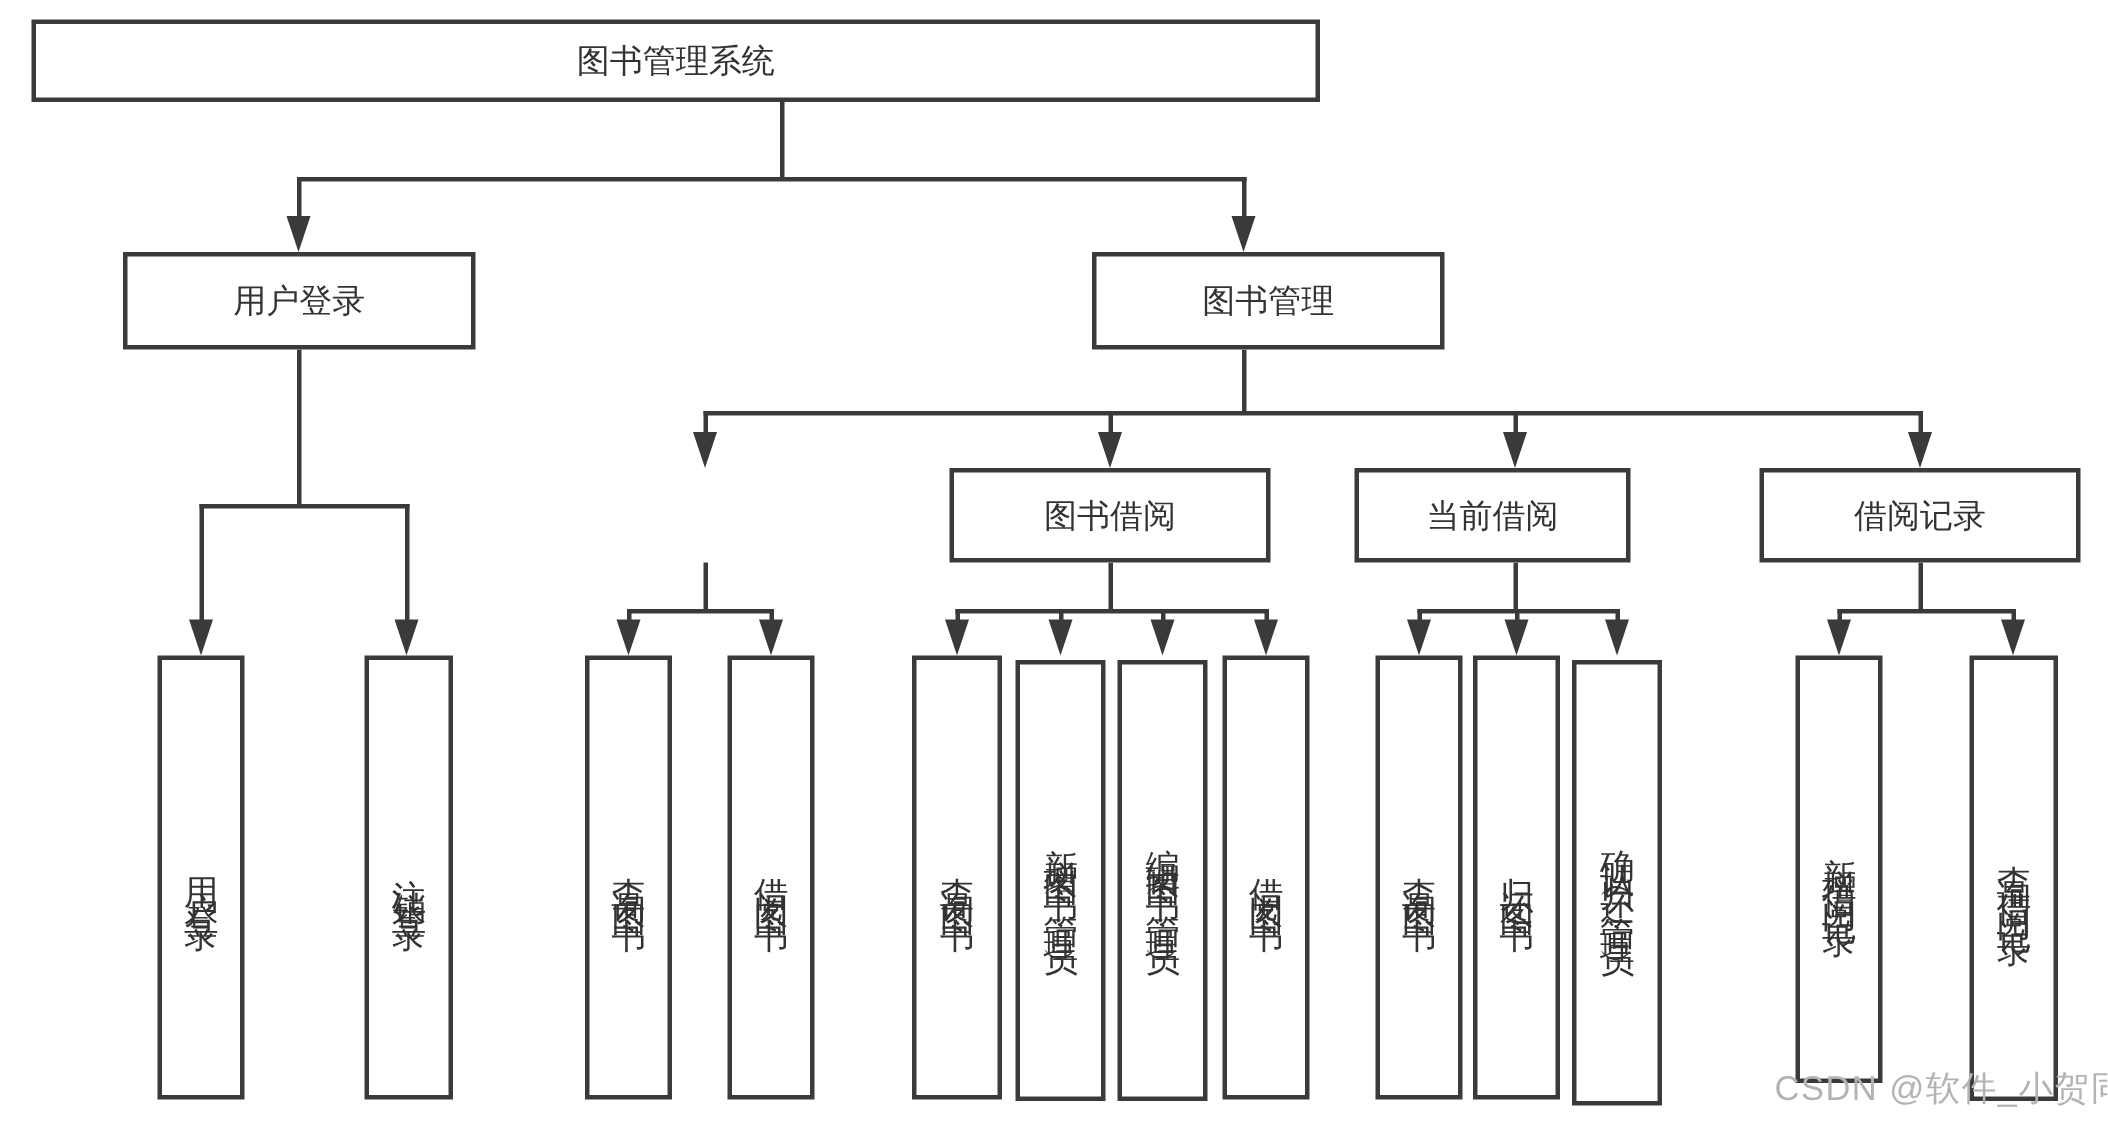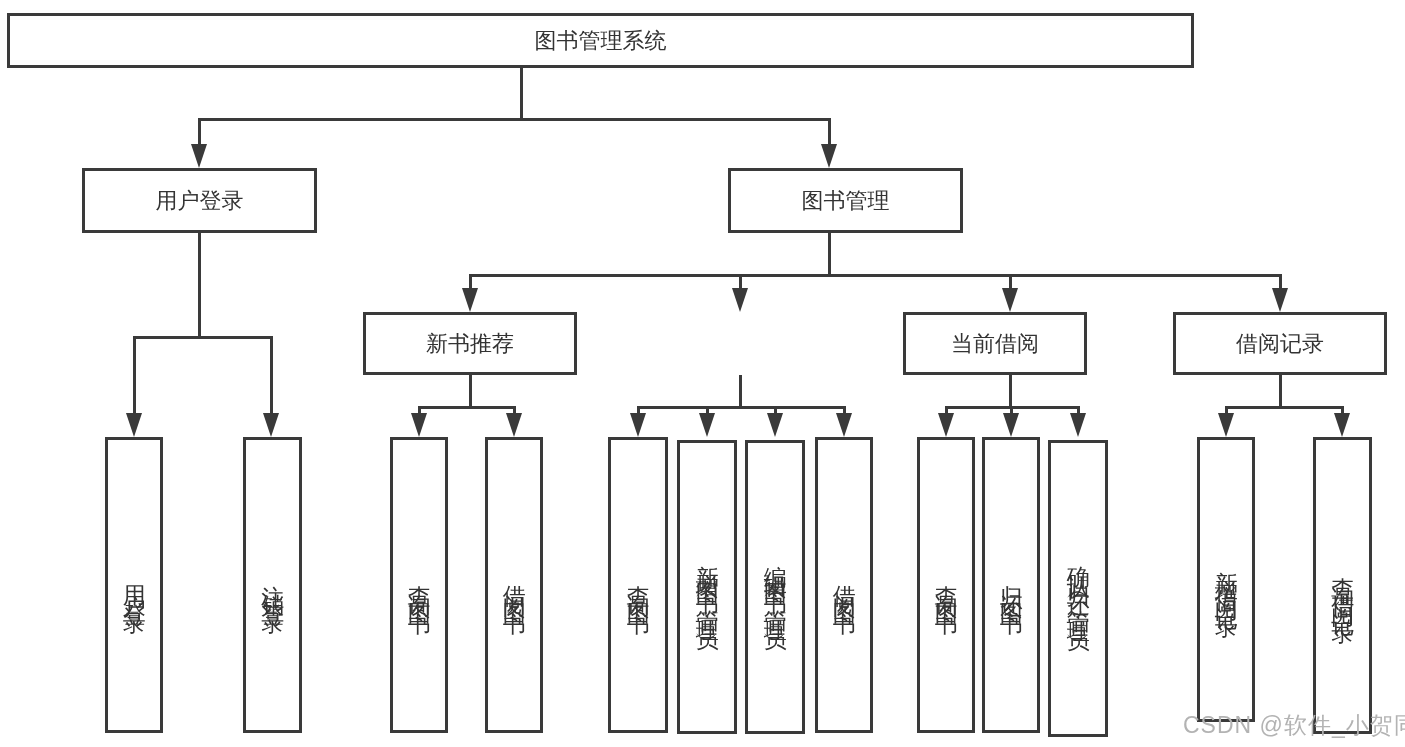--- a/index.html
+++ b/index.html
@@ -47,21 +47,21 @@
     letter-spacing:1px;
     white-space:nowrap;
     z-index:5;
   }
 </style>
 </head>
 <body>
 
 <div class="canvas">
 
-  <div class="box" style="left:7px;top:13px;width:1187px;height:55px;text-align:center;">
+  <div class="box" style="left:21px;top:13px;width:859px;height:55px;text-align:center;">
     <span>图书管理系统</span>
   </div>
 
   <div class="vl" style="left:520px;top:68px;height:50px;"></div>
   <div class="hl" style="left:198px;top:118px;width:633px;"></div>
   <div class="vl" style="left:198px;top:118px;height:28px;"></div>
   <div class="ar" style="left:191px;top:144px;"></div>
   <div class="vl" style="left:828px;top:118px;height:28px;"></div>
   <div class="ar" style="left:821px;top:144px;"></div>
 
@@ -83,22 +83,22 @@
   <div class="hl" style="left:469px;top:274px;width:812px;"></div>
   <div class="vl" style="left:469px;top:274px;height:16px;"></div>
   <div class="ar" style="left:462px;top:288px;"></div>
   <div class="vl" style="left:739px;top:274px;height:16px;"></div>
   <div class="ar" style="left:732px;top:288px;"></div>
   <div class="vl" style="left:1009px;top:274px;height:16px;"></div>
   <div class="ar" style="left:1002px;top:288px;"></div>
   <div class="vl" style="left:1279px;top:274px;height:16px;"></div>
   <div class="ar" style="left:1272px;top:288px;"></div>
 
-  <div class="box" style="left:363px;top:312px;width:214px;height:63px;">
-    <span>新书推荐</span>
+  <div class="box" style="left:633px;top:312px;width:214px;height:63px;">
+    <span>图书借阅</span>
   </div>
   <div class="box" style="left:903px;top:312px;width:184px;height:63px;">
     <span>当前借阅</span>
   </div>
   <div class="box" style="left:1173px;top:312px;width:214px;height:63px;">
     <span>借阅记录</span>
   </div>
 
   <div class="vl" style="left:469px;top:375px;height:31px;"></div>
   <div class="hl" style="left:418px;top:406px;width:97px;"></div>

